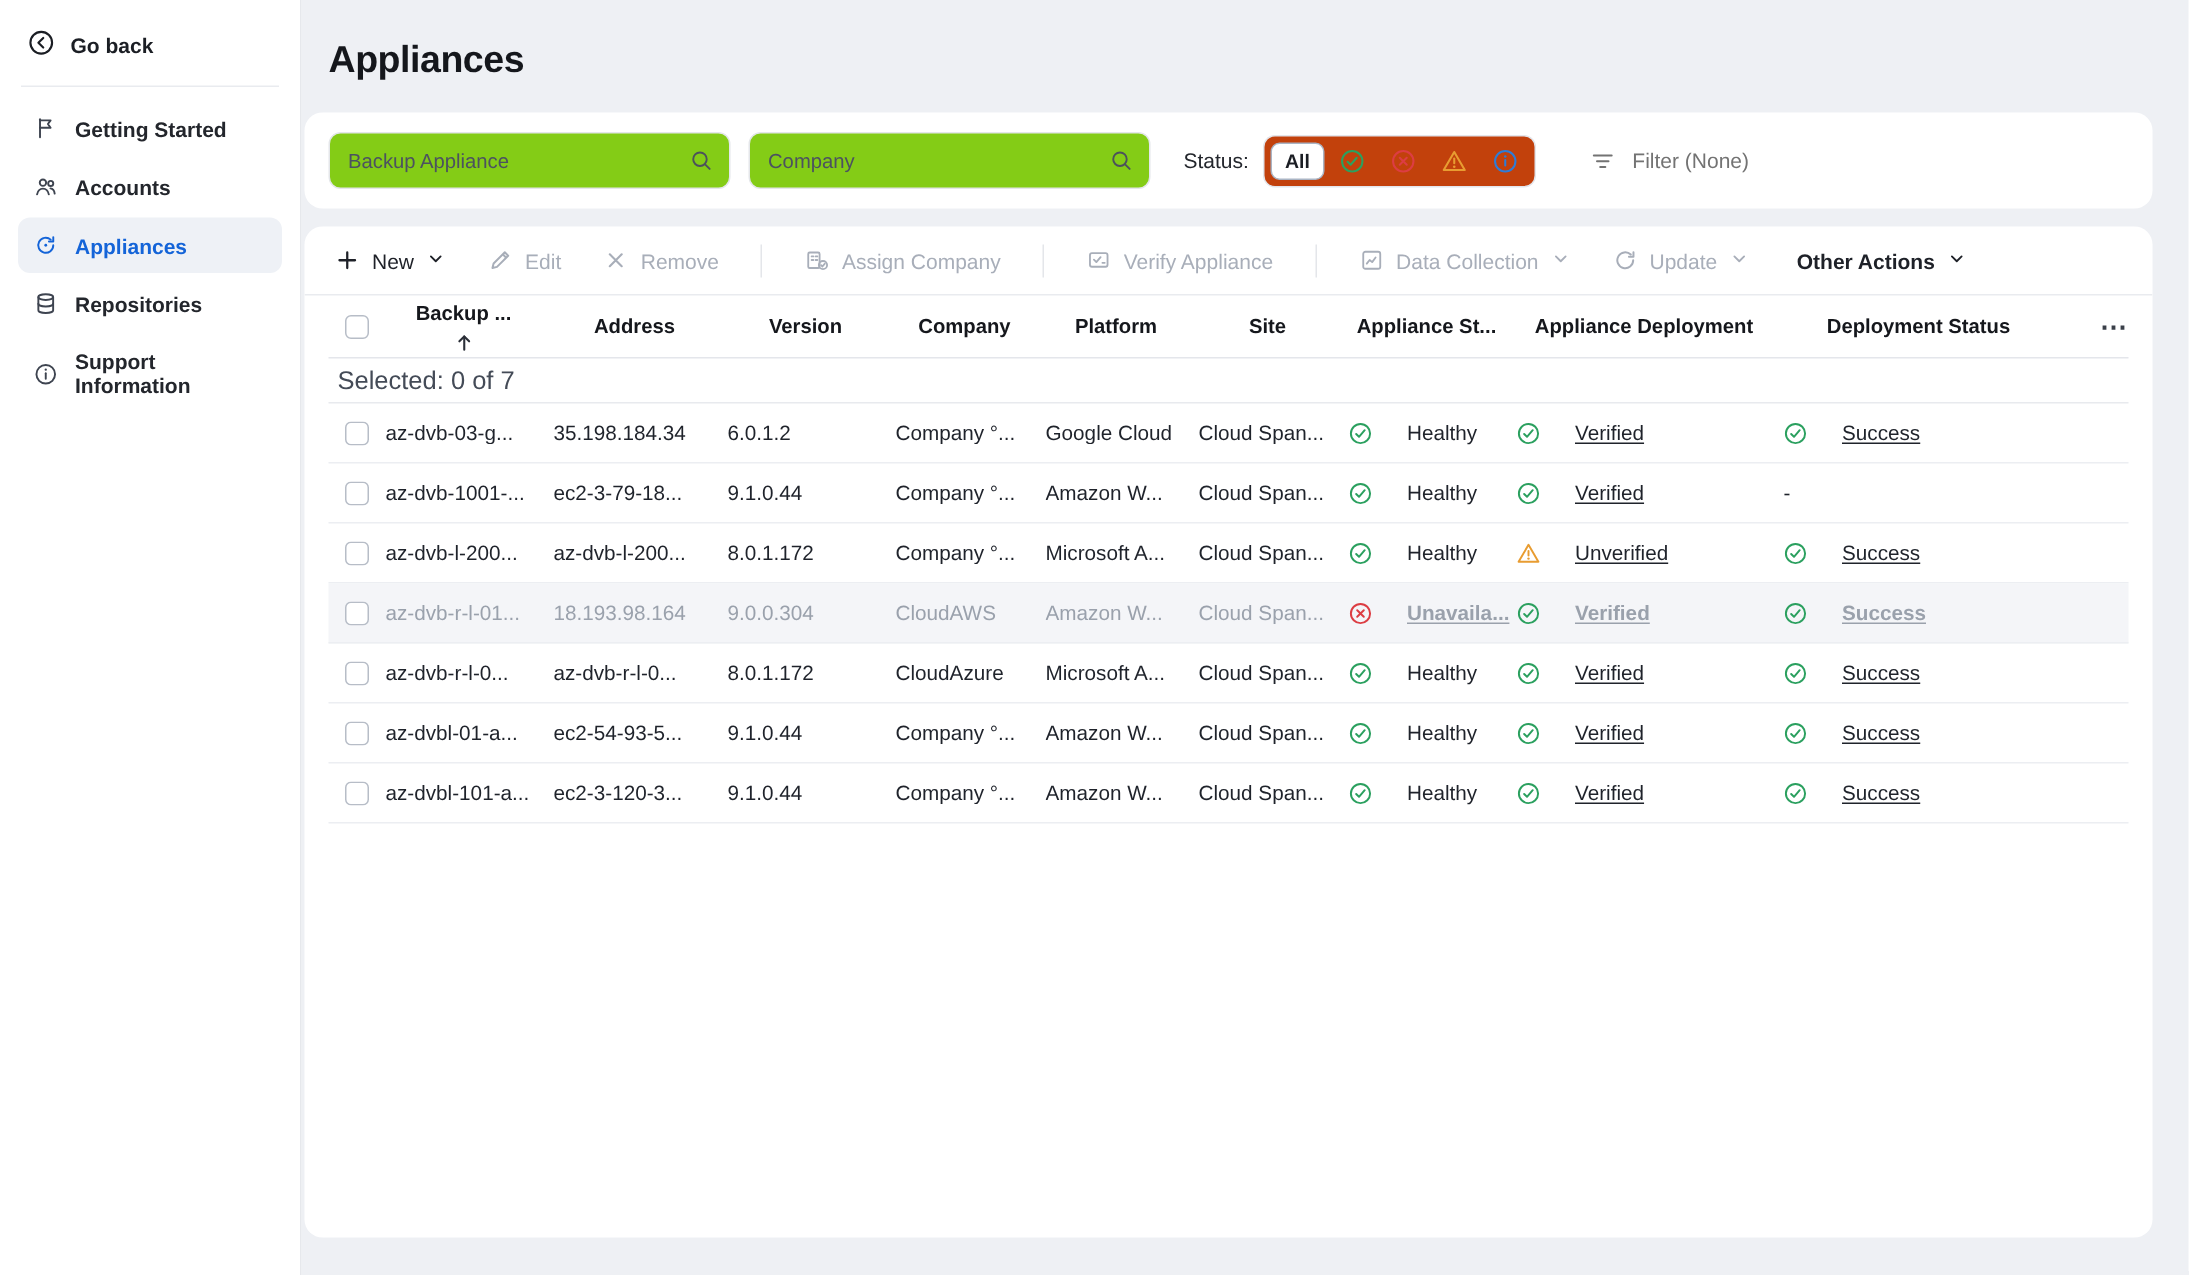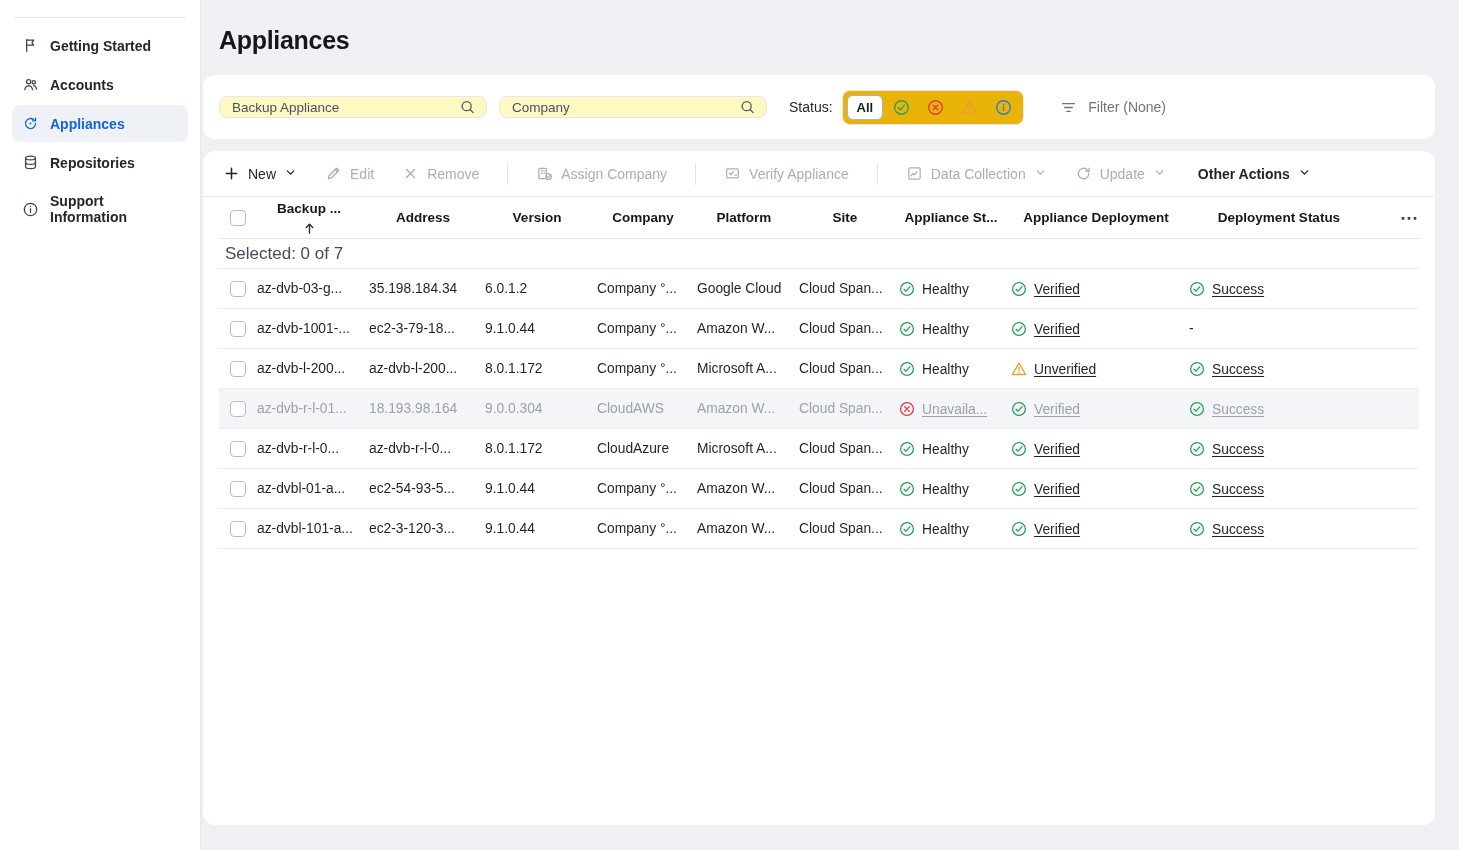--- a/index.html
+++ b/index.html
@@ -19,27 +19,27 @@
   .nav-item.active .icn { color:#1464d8; }
 
   
   .main { flex:1; padding:0 24px 0 2px; }
   h1.page-title { font-size:25px; font-weight:800; letter-spacing:-0.3px; color:#15171c; margin:26px 0 20px 16px; }
   .card { background:#fff; border-radius:12px; }
 
   
   .filter-card { height:64px; display:flex; align-items:center; padding:0 16px; gap:12px; margin-bottom:12px; }
   .search { position:relative; }
-  .search input { width:268px; height:22px; border:1px solid #e4e6ea; background:#fef9c3; border-radius:8px; padding:0 38px 0 12px; font-size:13.5px; font-family:inherit; color:#353b46; outline:none; }
+  .search input { width:268px; height:38px; border:1px solid #e4e6ea; background:#84cc16; border-radius:8px; padding:0 38px 0 12px; font-size:13.5px; font-family:inherit; color:#353b46; outline:none; }
   .search input::placeholder { color:#4c5260; opacity:1; }
   .search .sicon { position:absolute; right:11px; top:50%; transform:translateY(-50%); color:#4c515c; display:flex; }
   .search .sicon svg { width:17px; height:17px; }
   .status-group { display:flex; align-items:center; gap:9px; margin-left:10px; }
   .status-label { font-size:14px; color:#23262c; }
-  .seg { display:flex; align-items:center; gap:3px; border:1px solid #e3e6ec; border-radius:8px; padding:3px 4px; background:#eab308; }
+  .seg { display:flex; align-items:center; gap:3px; border:1px solid #e3e6ec; border-radius:8px; padding:3px 4px; background:#c2410c; }
   .seg .all-btn { border:1px solid #a9b4c4; border-radius:6px; background:#fff; padding:4px 9px; font-size:13px; font-weight:600; color:#1b1e24; font-family:inherit; cursor:pointer; }
   .seg .sbtn { width:31px; height:27px; display:flex; align-items:center; justify-content:center; border:none; background:transparent; cursor:pointer; border-radius:6px; }
   .seg .sbtn svg { width:17px; height:17px; }
   .filter-none { display:flex; align-items:center; gap:11px; margin-left:24px; font-size:14px; color:#737373; cursor:pointer; }
   .filter-none svg { width:17px; height:17px; }
 
   
   .table-card { height:674px; display:flex; flex-direction:column; overflow:hidden; }
   .toolbar { height:46px; flex-shrink:0; display:flex; align-items:center; padding:0 20px; border-bottom:1px solid #e9ebef; }
   .tbtn { display:flex; align-items:center; gap:8px; font-size:14px; font-weight:500; color:#1e2128; cursor:pointer; margin-right:28px; white-space:nowrap; }
@@ -53,36 +53,45 @@
   .table-wrap { padding:0 16px; }
   .grid { display:grid; grid-template-columns:38px 112px 116px 112px 100px 102px 100px 112px 178px 1fr 42px; align-items:center; }
   .thead { height:42px; border-bottom:1px solid #e4e6eb; font-size:13.5px; font-weight:700; color:#15171c; }
   .hcell { display:flex; align-items:center; gap:6px; padding-right:8px;flex-direction:column; }
   .sort-arrow { color:#2b2f38; display:flex; }
   .sort-arrow svg { width:13px; height:13px; }
   .more-cell { display:flex; justify-content:flex-end; font-size:18px; font-weight:700; color:#3a3f49; cursor:pointer; letter-spacing:1px; }
   .selected-bar { height:30px; display:flex; align-items:center; border-bottom:1px solid #e8eaee; font-size:17px; color:#444b57; padding-left:6px; }
   .trow { height:40px; border-bottom:1px solid #eceef2; font-size:13.8px; color:#1f232b; }
   .trow.disabled { background:#f4f5f8; color:#9aa1ac; }
-  .trow.disabled .slink { color:#9aa1ac; }
+  .trow.disabled .slink { color:#9aa1ac;font-weight:bold; }
   .cell { padding-right:10px; white-space:nowrap; overflow:hidden; text-overflow:ellipsis; }
   .c-check { display:flex; justify-content:center; padding-right:0; }
   .checkbox { width:16px; height:16px; border:1.5px solid #b7bdc7; border-radius:4px; background:#fff; cursor:pointer; display:inline-block; }
-  .stc { display:flex; align-items:flex-end; gap:7px; }
+  .stc { display:flex; align-items:center; gap:23px; }
   .sicn { display:flex; flex-shrink:0; }
   .sicn svg { width:16px; height:16px; display:block; }
   .green { color:#2ba05f; } .red { color:#dc3d43; } .orange { color:#e89c31; } .blue { color:#2e7cd6; }
   .slink { text-decoration:underline; text-underline-offset:2px; cursor:pointer; }
 </style>
 </head>
 <body>
 
 <div class="app">
 
   <aside class="sidebar">
+    <div class="go-back">
+      <span class="icn">
+        <svg viewBox="0 0 20 20">
+            <circle cx="10" cy="10" r="7.6" fill="none" stroke="currentColor" stroke-width="1.5"></circle>
+            <path d="M11.4 6.6 8 10l3.4 3.4" fill="none" stroke="currentColor" stroke-width="1.5" stroke-linecap="round" stroke-linejoin="round"></path>
+          </svg>
+      </span>
+      <span>Go back</span>
+    </div>
     <hr class="side-divider">
     <nav>
       <div class="nav-item">
         <span class="icn">
           <svg viewBox="0 0 20 20" fill="none" stroke="currentColor" stroke-width="1.5" stroke-linecap="round" stroke-linejoin="round">
               <path d="M5.5 3v14"></path>
               <path d="M5.5 3.8h8.3l-2.1 2.9 2.1 2.9H5.5"></path>
             </svg>
         </span>
         <span>Getting Started</span>

